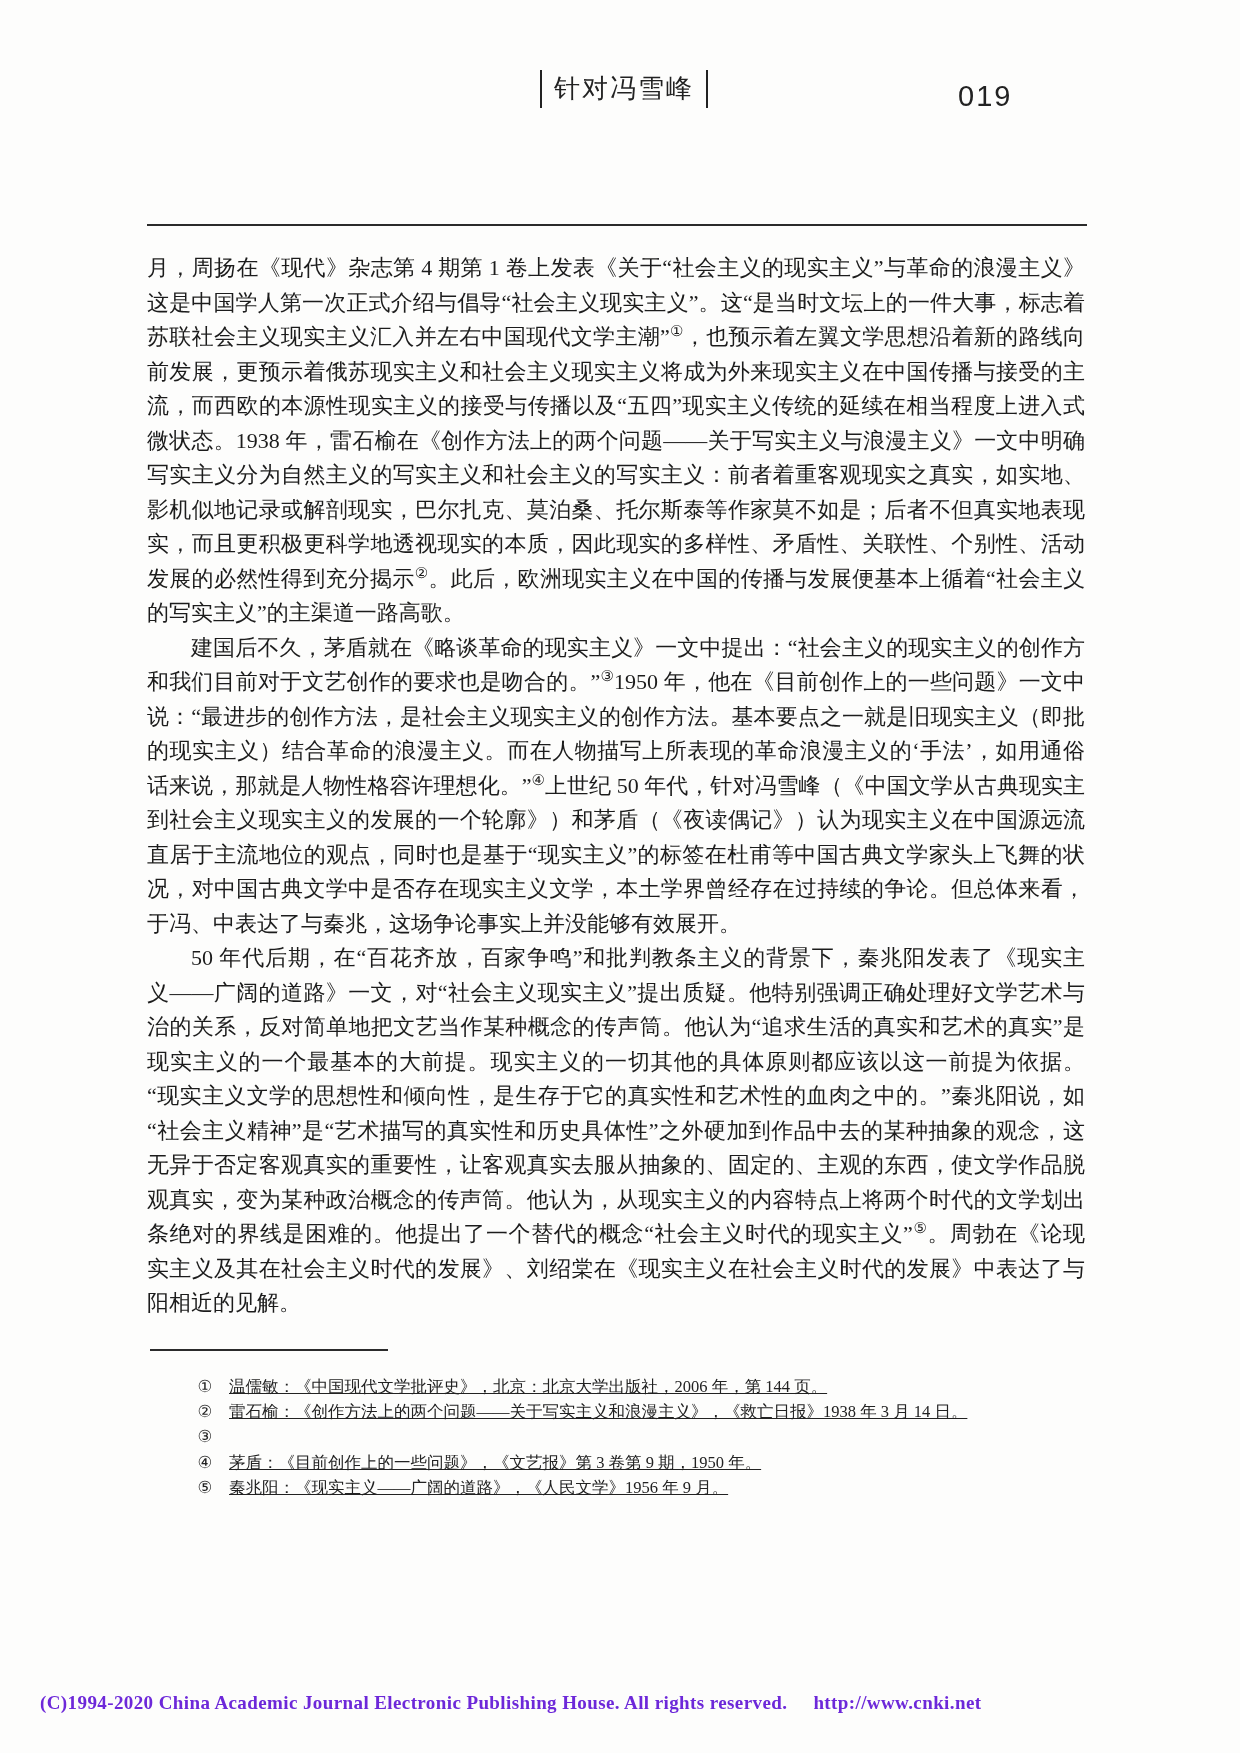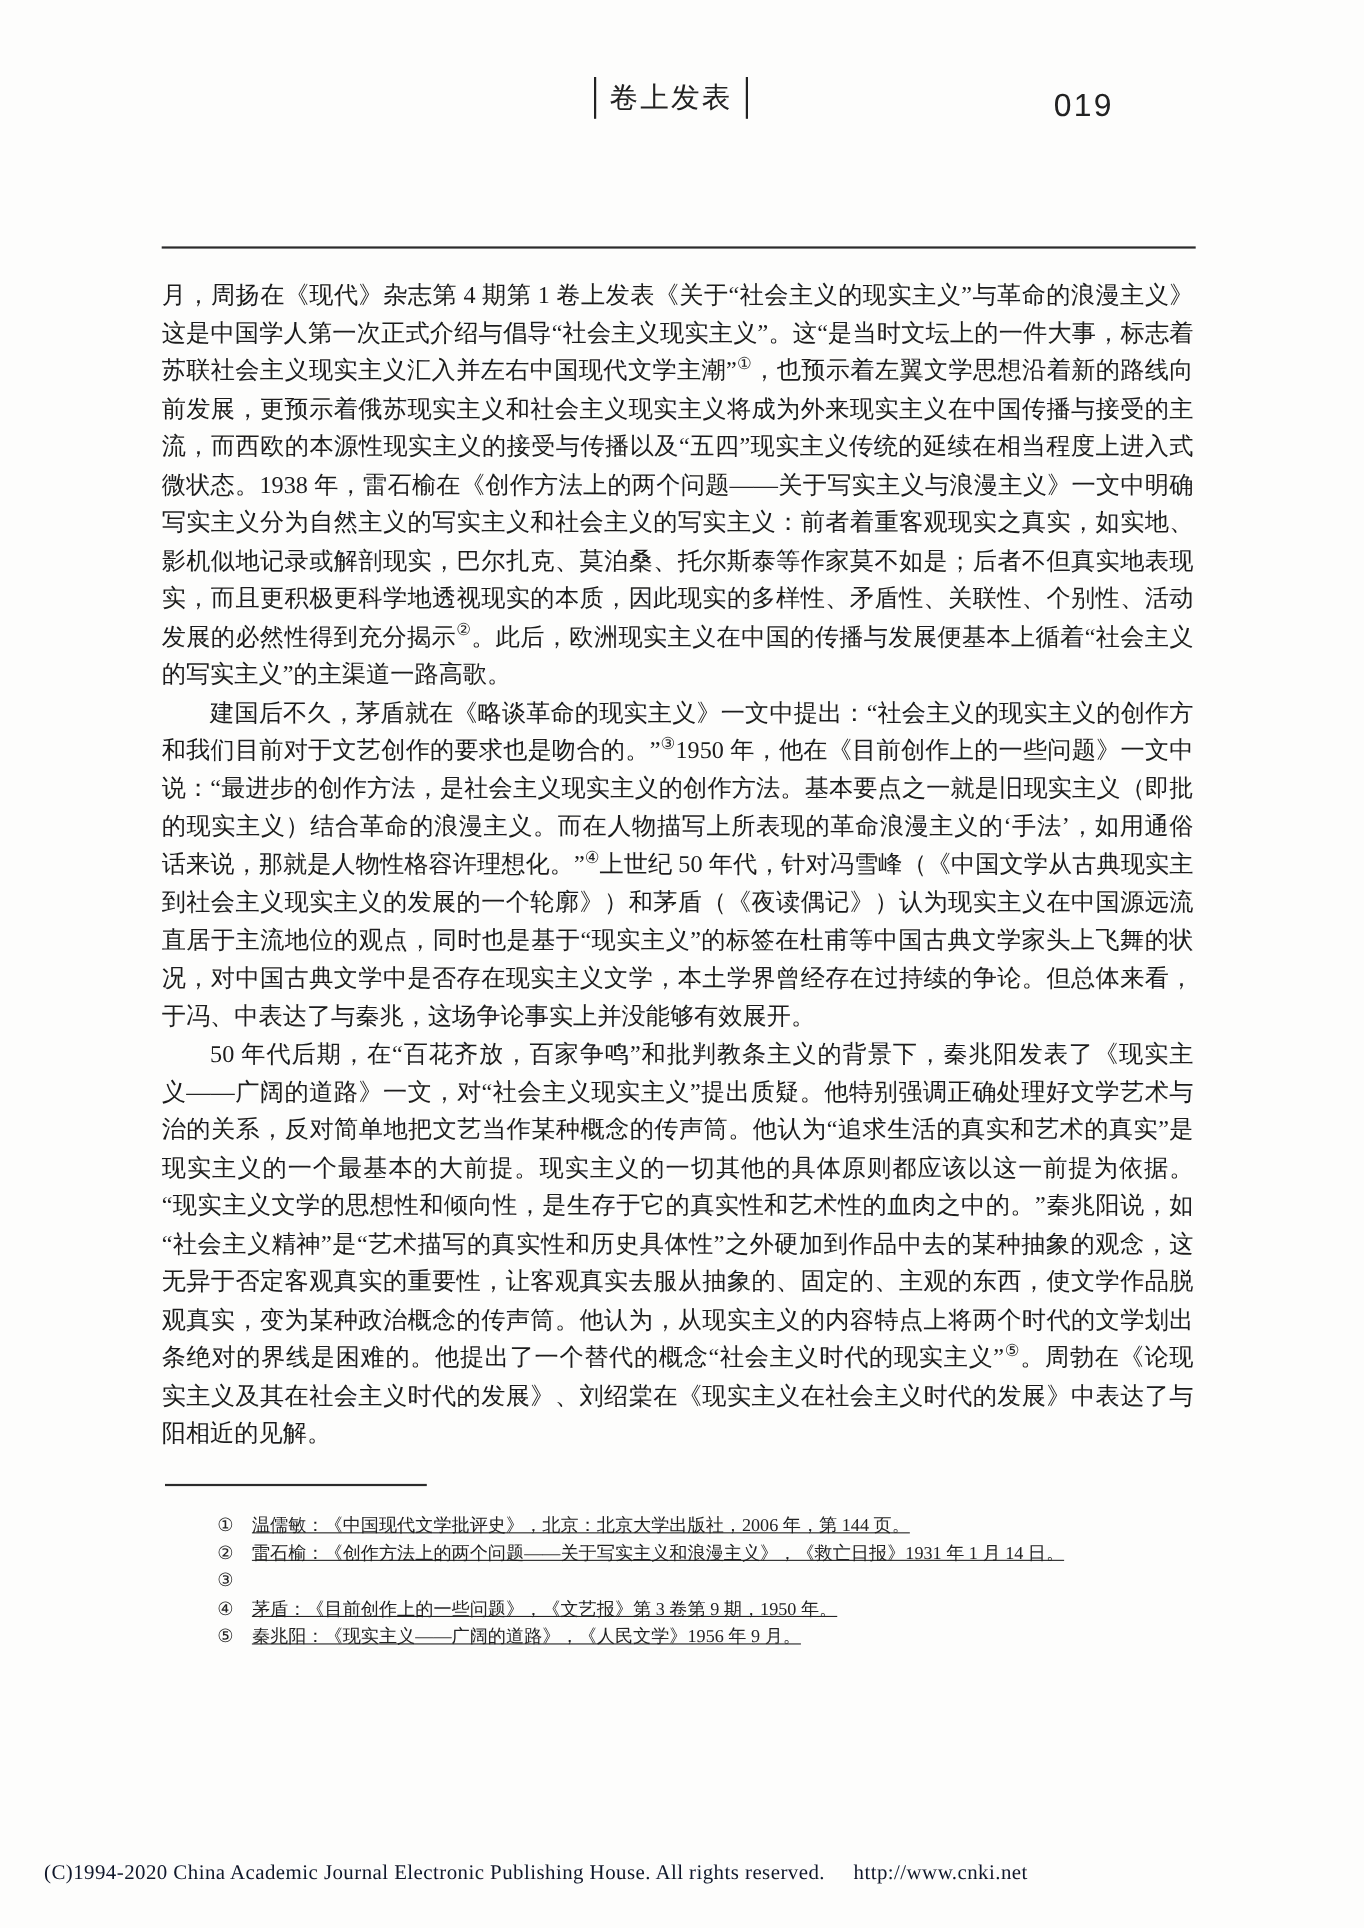--- a/index.html
+++ b/index.html
@@ -65,32 +65,33 @@
   }
   .fn-marker{
     width:20px;margin-left:48px;flex:0 0 auto;
     text-align:center;
   }
   .fn-text{margin-left:14px;white-space:nowrap;text-decoration:underline;}
   
   .footer{
     position:absolute;left:40px;top:1691px;width:1160px;
     font-size:19px;line-height:24px;
-    color:#0f172a;
+    color:#6d28d9;
     letter-spacing:0.4px;
+    font-weight:bold;
   }
   .footer .url{margin-left:26px;}
 </style>
 </head>
 <body>
 
 <div class="page">
 
   <div class="section-title-box">
-    <span class="section-title">卷上发表</span>
+    <span class="section-title">针对冯雪峰</span>
   </div>
 
   <div class="page-num">019</div>
 
   <div class="header-rule"></div>
 
   <main class="body-text" id="article-body">
       <div class="line">月，周扬在《现代》杂志第 4 期第 1 卷上发表《关于“社会主义的现实主义”与革命的浪漫主义》一文，</div>
       <div class="line">这是中国学人第一次正式介绍与倡导“社会主义现实主义”。这“是当时文坛上的一件大事，标志着</div>
       <div class="line">苏联社会主义现实主义汇入并左右中国现代文学主潮”<sup class="ref">①</sup>，也预示着左翼文学思想沿着新的路线向</div>
@@ -126,21 +127,21 @@
 
   <div class="fn-sep"></div>
 
   <ol class="footnotes" id="footnotes">
       <li class="fn-item">
         <span class="fn-marker">①</span>
         <span class="fn-text">温儒敏：《中国现代文学批评史》，北京：北京大学出版社，2006 年，第 144 页。</span>
       </li>
       <li class="fn-item">
         <span class="fn-marker">②</span>
-        <span class="fn-text">雷石榆：《创作方法上的两个问题——关于写实主义和浪漫主义》，《救亡日报》1931 年 1 月 14 日。</span>
+        <span class="fn-text">雷石榆：《创作方法上的两个问题——关于写实主义和浪漫主义》，《救亡日报》1938 年 3 月 14 日。</span>
       </li>
       <li class="fn-item">
         <span class="fn-marker">③</span>
       </li>
       <li class="fn-item">
         <span class="fn-marker">④</span>
         <span class="fn-text">茅盾：《目前创作上的一些问题》，《文艺报》第 3 卷第 9 期，1950 年。</span>
       </li>
       <li class="fn-item">
         <span class="fn-marker">⑤</span>

